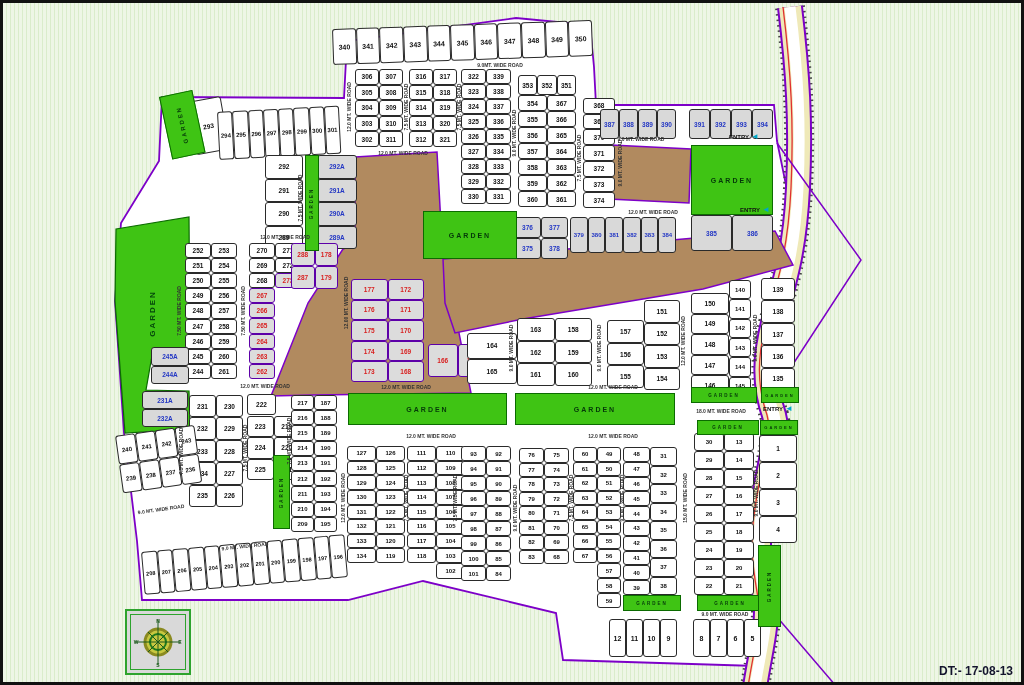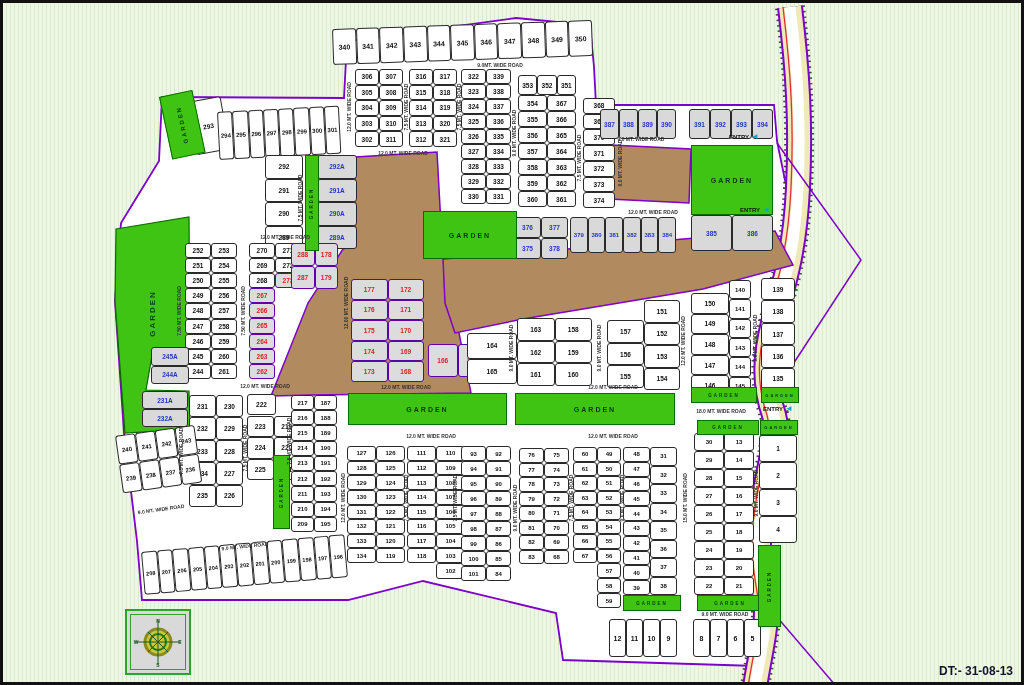--- a/index.html
+++ b/index.html
@@ -1058,14 +1058,14 @@
       <circle cx="27" cy="27" r="13" fill="#c8c840" stroke="#8a8a20" stroke-width="3"></circle>
       <circle cx="27" cy="27" r="8" fill="none" stroke="#1c7a1c" stroke-width="2"></circle>
       <path d="M27,4 L27,50 M4,27 L50,27 M17,17 L37,37 M37,17 L17,37" stroke="#1c5a1c" stroke-width="1"></path>
       <text x="27" y="8" font-size="5" text-anchor="middle" fill="#1c5a1c" font-weight="bold">N</text>
       <text x="49" y="29" font-size="5" text-anchor="middle" fill="#1c5a1c" font-weight="bold">E</text>
       <text x="27" y="52" font-size="5" text-anchor="middle" fill="#1c5a1c" font-weight="bold">S</text>
       <text x="5" y="29" font-size="5" text-anchor="middle" fill="#1c5a1c" font-weight="bold">W</text>
     </svg>
   </div>
 
-  <div id="date-label">DT:- 31-08-13</div>
+  <div id="date-label">DT:- 17-08-13</div>
 </div>
 
 </body></html>

